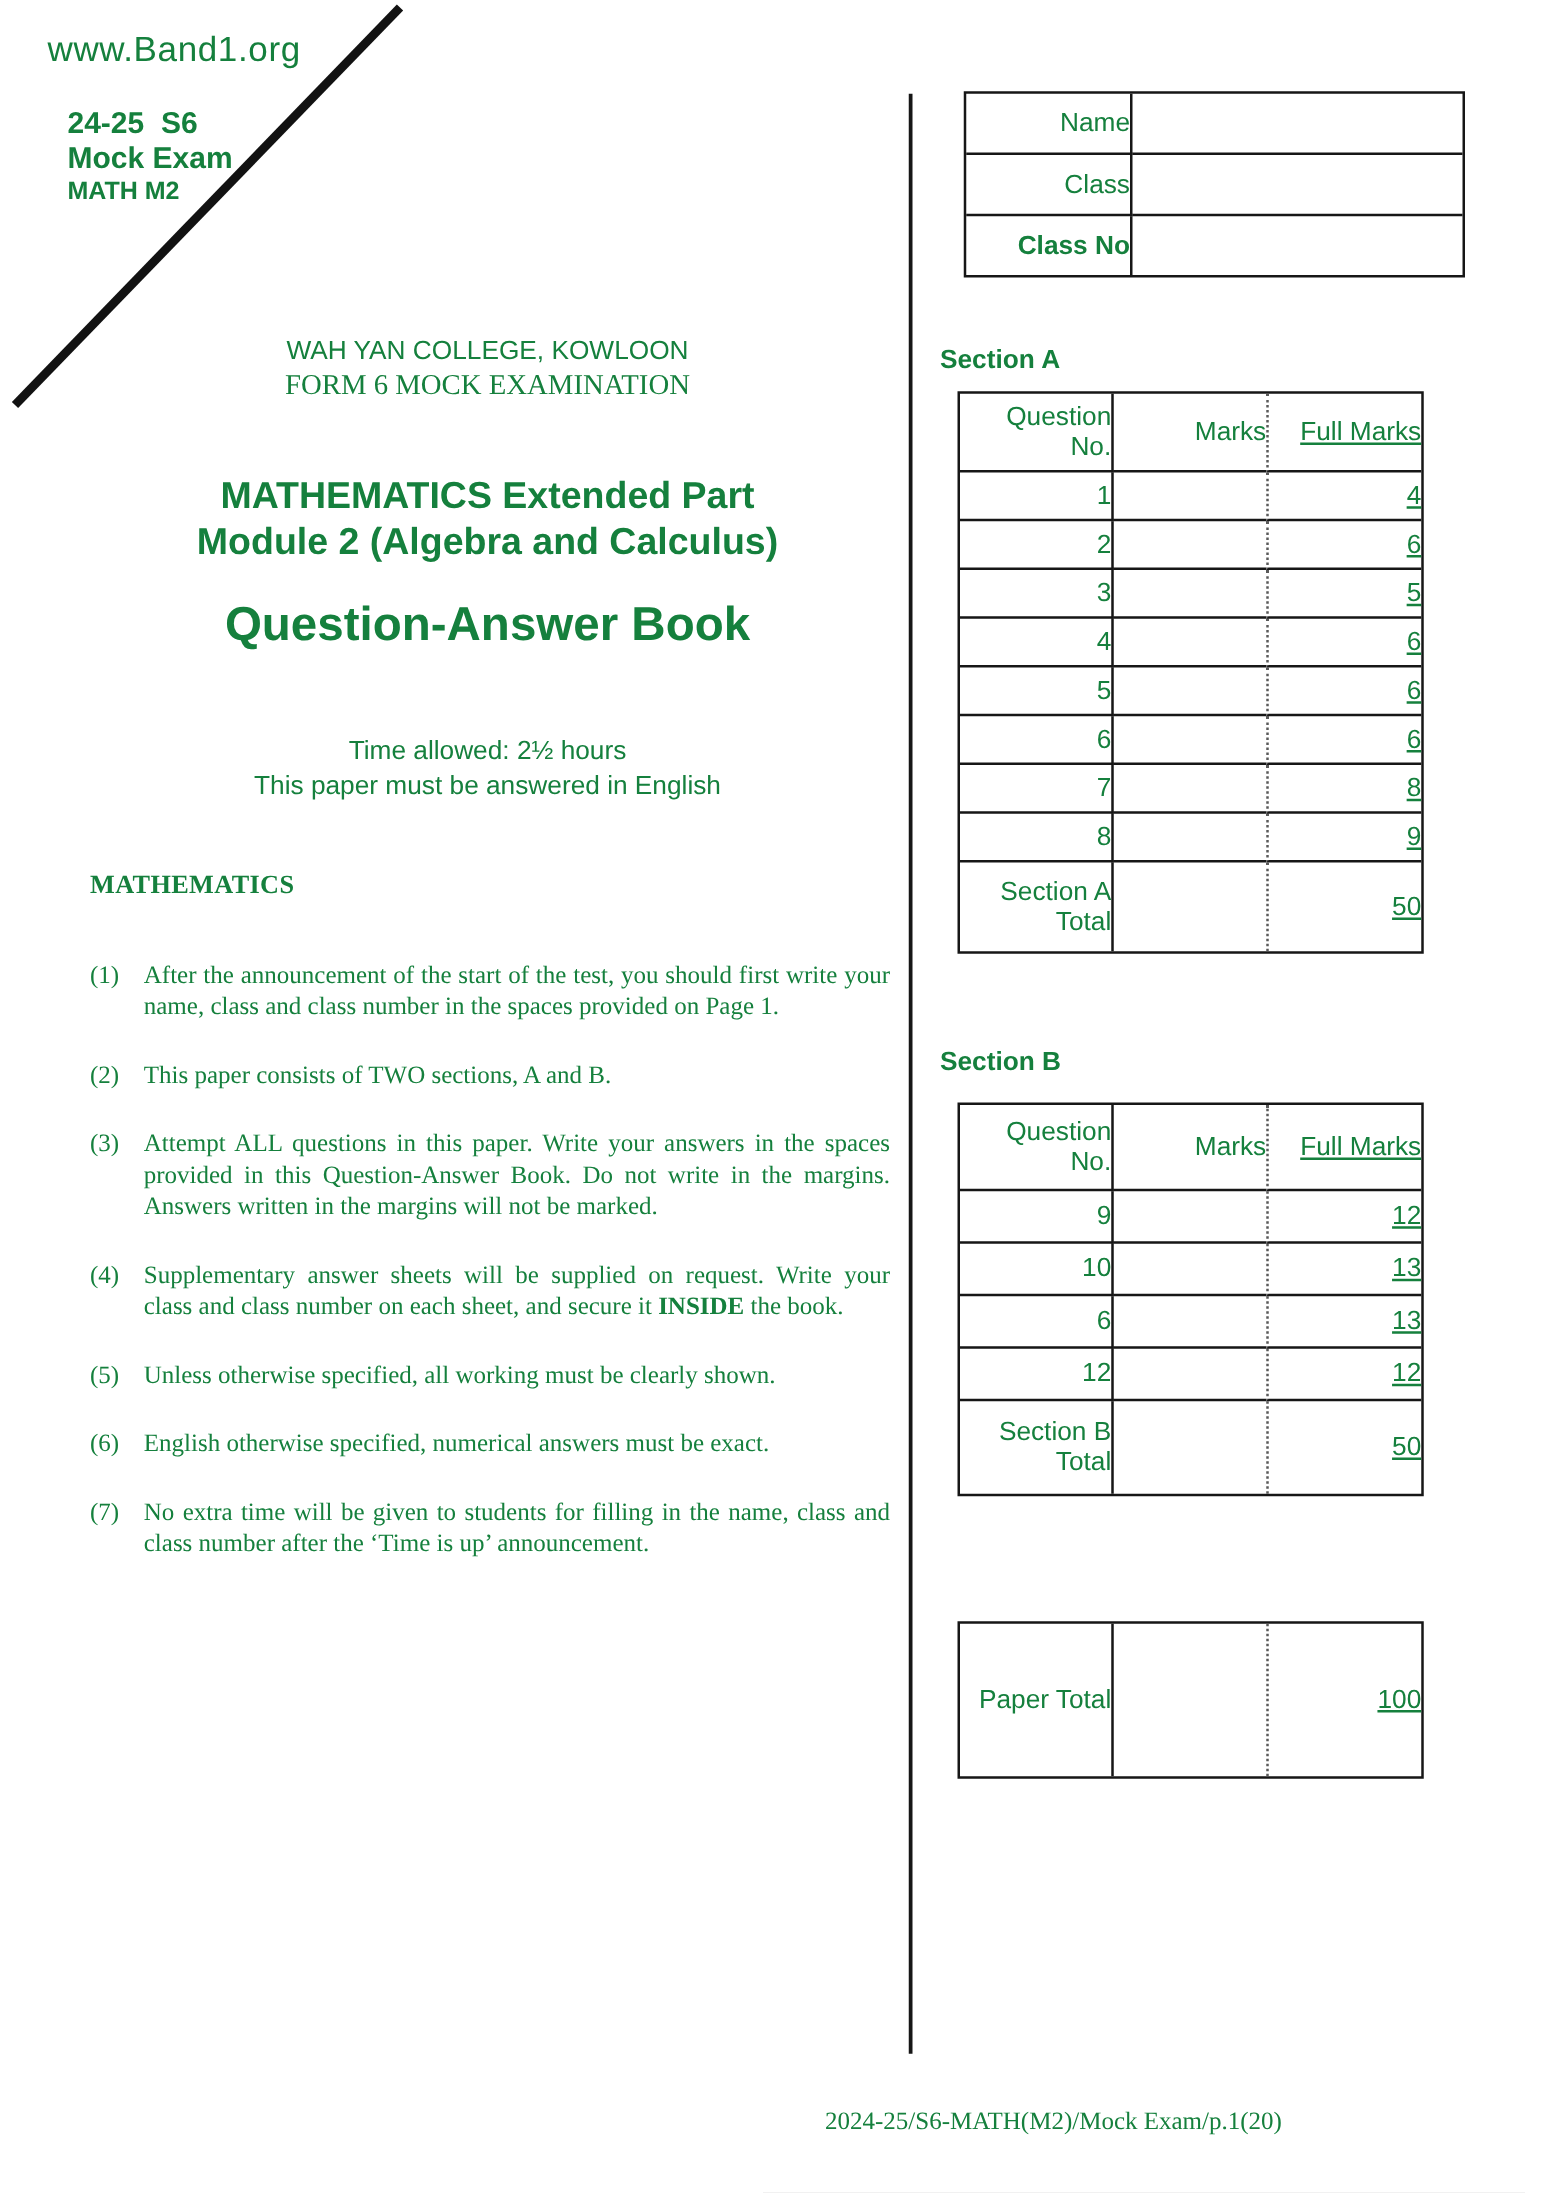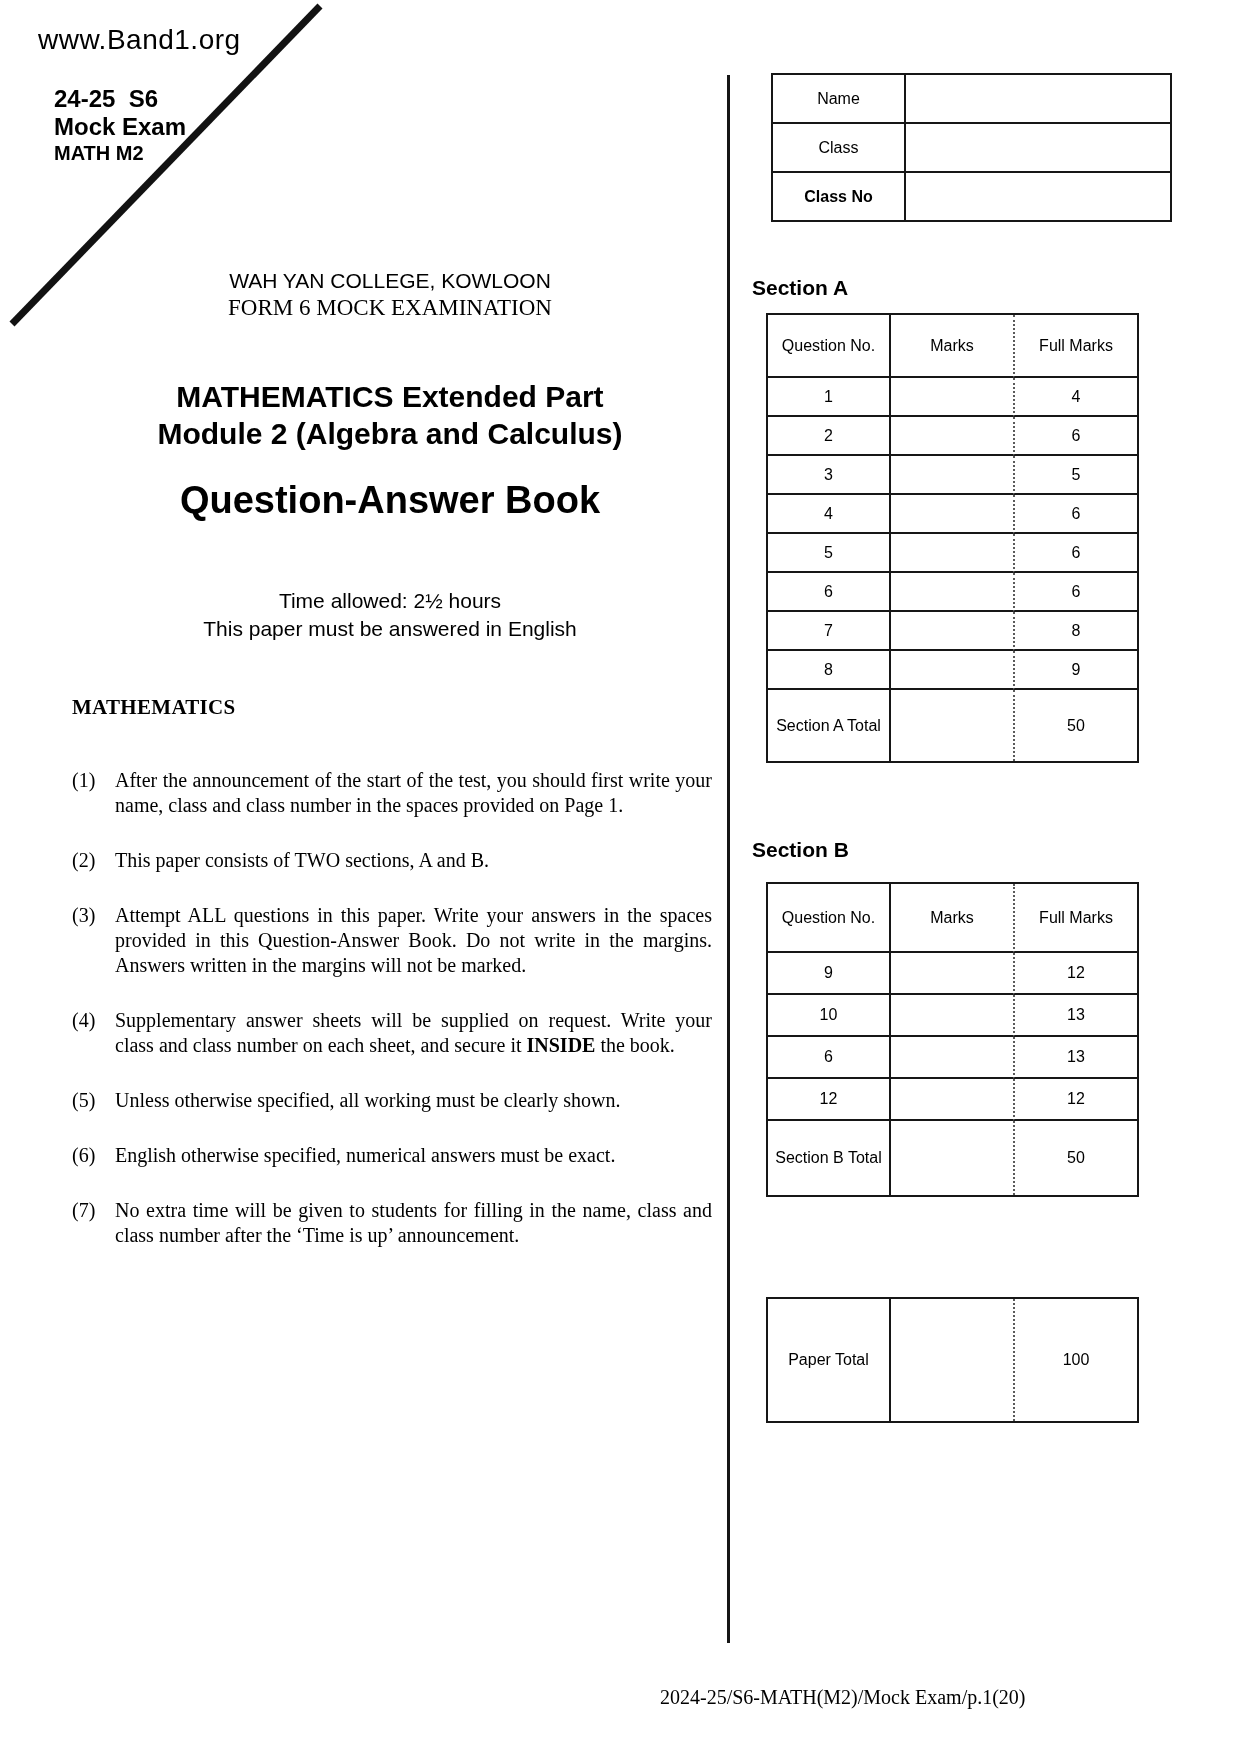--- a/index.html
+++ b/index.html
@@ -1,18 +1,18 @@
 <!DOCTYPE html>
 <html><head>
 <meta charset="utf-8">
 <style>
   html,body{margin:0;padding:0;background:#e8e8e8;}
   .page{
     position:relative;width:1240px;height:1754px;background:#ffffff;
-    margin:0 auto;overflow:hidden;color:#000000;
+    margin:0 auto;overflow:hidden;color:#15803d;
     font-family:"Liberation Sans", sans-serif;
   }
   .abs{position:absolute;}
 
   .diag-svg{left:0;top:0;}
 
   .watermark{left:38px;top:24px;font-size:28px;letter-spacing:0.5px;}
   .corner{left:54px;top:84px;font-weight:bold;}
   .corner .c1{font-size:24px;line-height:29px;white-space:pre;}
   .corner .c2{font-size:24px;line-height:28px;}
@@ -28,35 +28,35 @@
   .instr-head{left:72px;top:695px;font-family:"Liberation Serif", serif;font-weight:bold;font-size:21px;letter-spacing:0.3px;}
   .instr-list{left:72px;top:768px;width:640px;font-family:"Liberation Serif", serif;font-size:20px;line-height:25px;}
   .instr-item{display:flex;margin-bottom:30px;}
   .instr-num{width:43px;flex:none;}
   .instr-text{flex:1;text-align:justify;}
 
   .vline{left:727px;top:75px;width:3px;height:1568px;background:#161616;}
 
   table{border-collapse:separate;border-spacing:0;}
   .doc-table{border:2px solid #161616;}
-  .doc-table td,.doc-table th{padding:0;font-size:16px;font-weight:normal;text-align:center;vertical-align:middle;}
+  .doc-table td,.doc-table th{padding:0;font-size:21px;font-weight:normal;text-align:right;vertical-align:middle;}
 
   .student-table{left:771px;top:73px;}
   .student-table td{border-bottom:2px solid #161616;height:47px;}
   .student-table tr:last-child td{border-bottom:none;font-weight:bold;}
   .student-table .lbl{width:131px;border-right:2px solid #161616;}
   .student-table .val{width:264px;}
 
   .sec-head{left:752px;font-weight:bold;font-size:21px;}
   .secA-head{top:276px;}
   .secB-head{top:838px;}
 
   .marks-table .cw0{width:121px;}
   .marks-table .cw1{width:122px;}
-  .marks-table .cw2{width:122px;}
+  .marks-table .cw2{width:122px;text-decoration:underline;}
   .marks-table td,.marks-table th{border-bottom:2px solid #161616;line-height:24px;}
   .marks-table tr:last-child td{border-bottom:none;}
   .marks-table .c0{border-right:2px solid #161616;}
   .marks-table .c2{border-left:2px dotted #5a5a5a;}
 
   #secA-table{left:766px;top:313px;}
   #secA-table thead tr{height:63px;}
   #secA-table tbody tr{height:39px;}
   #secA-table tr.total{height:71px;}
 

